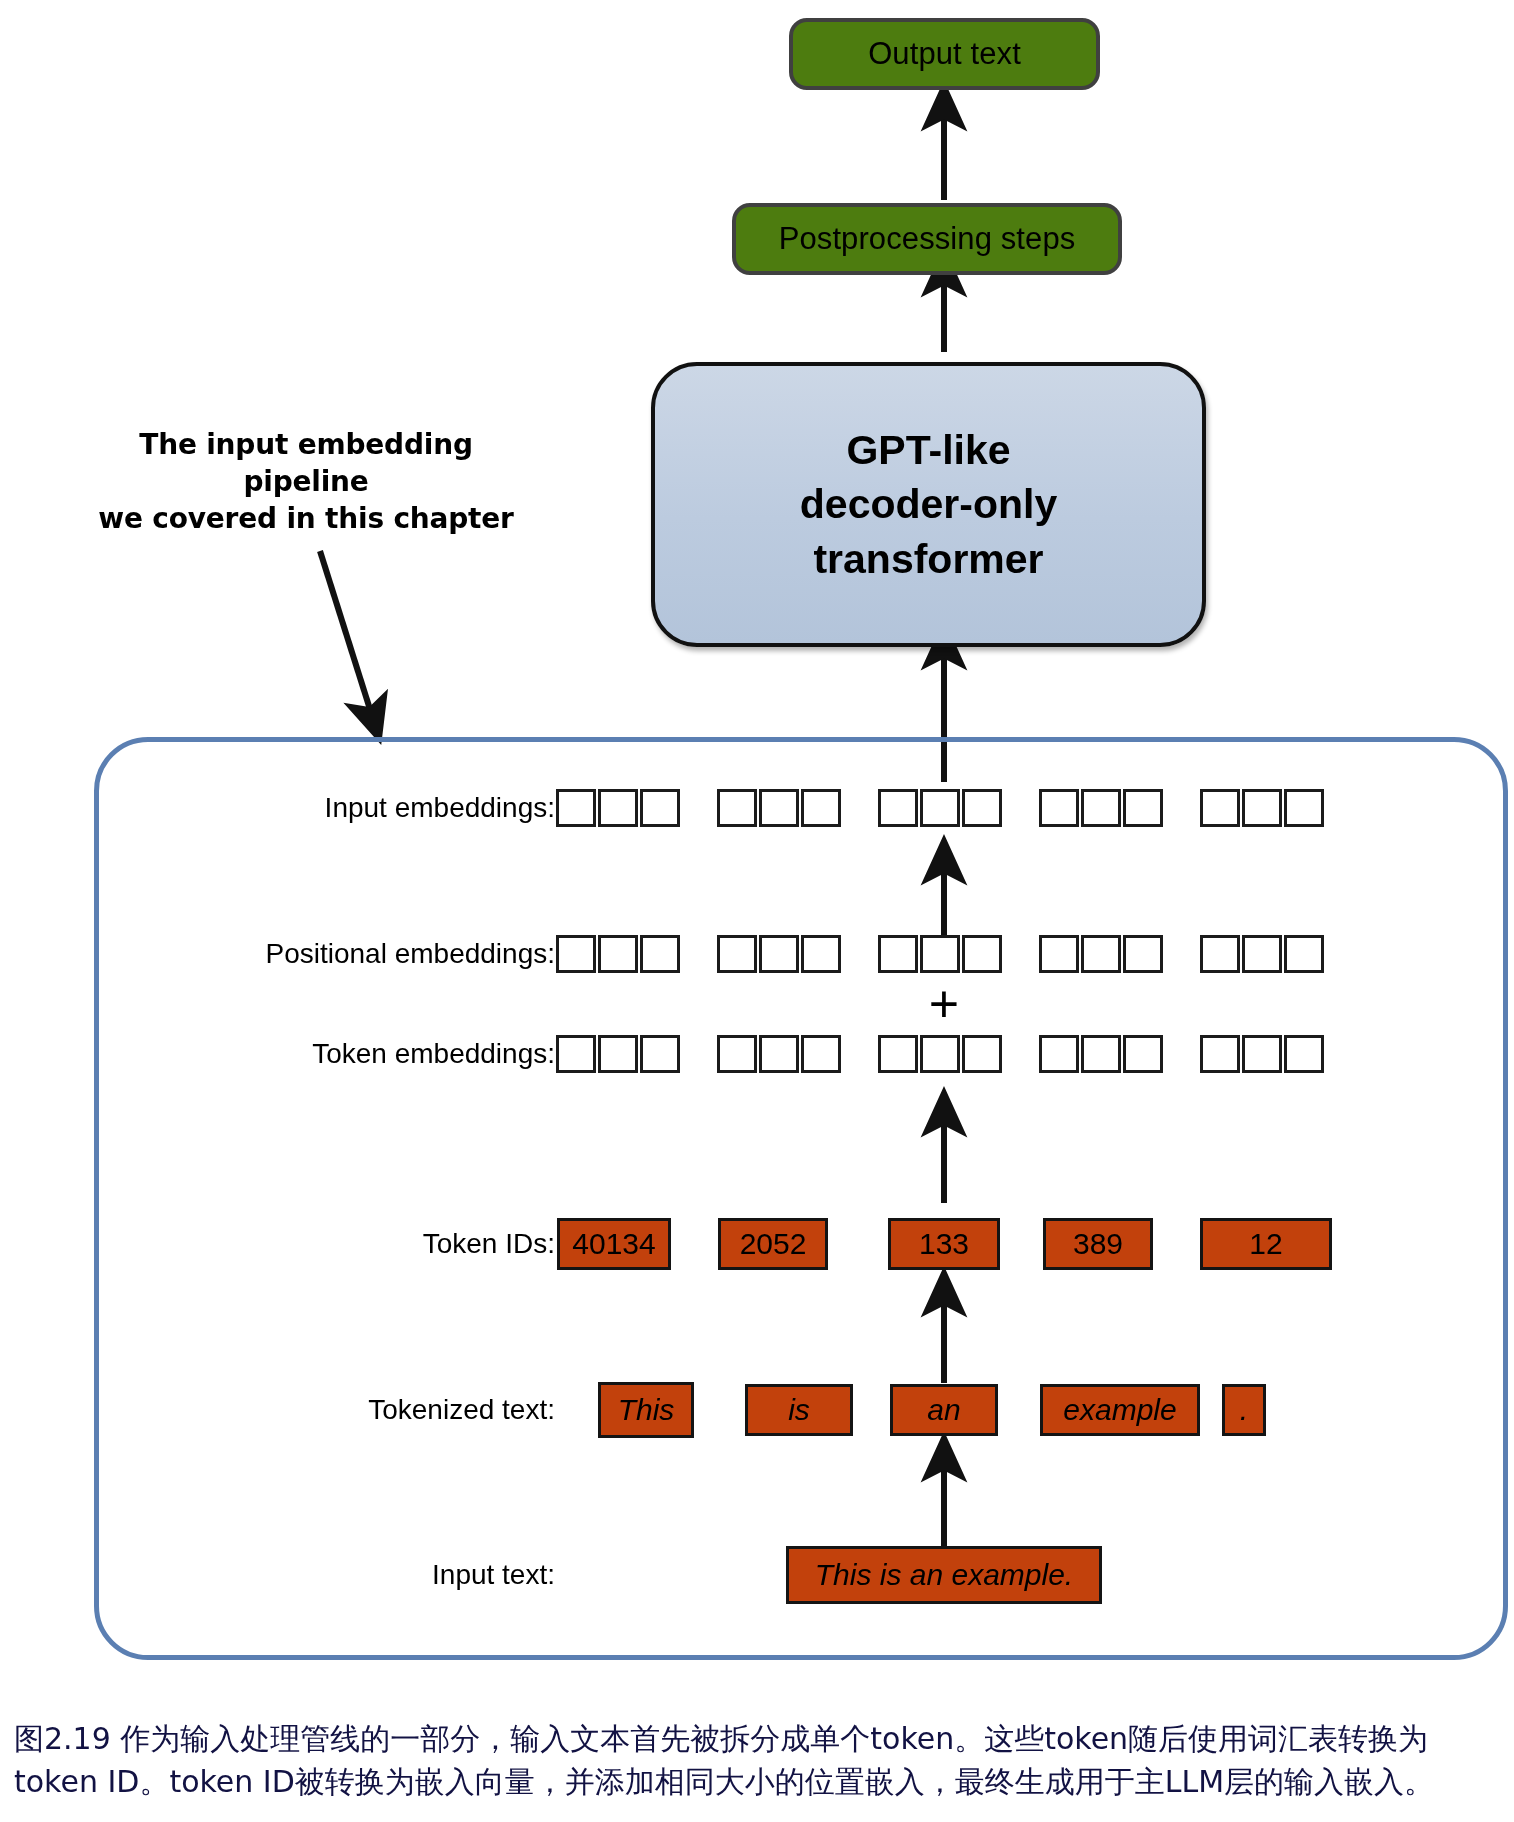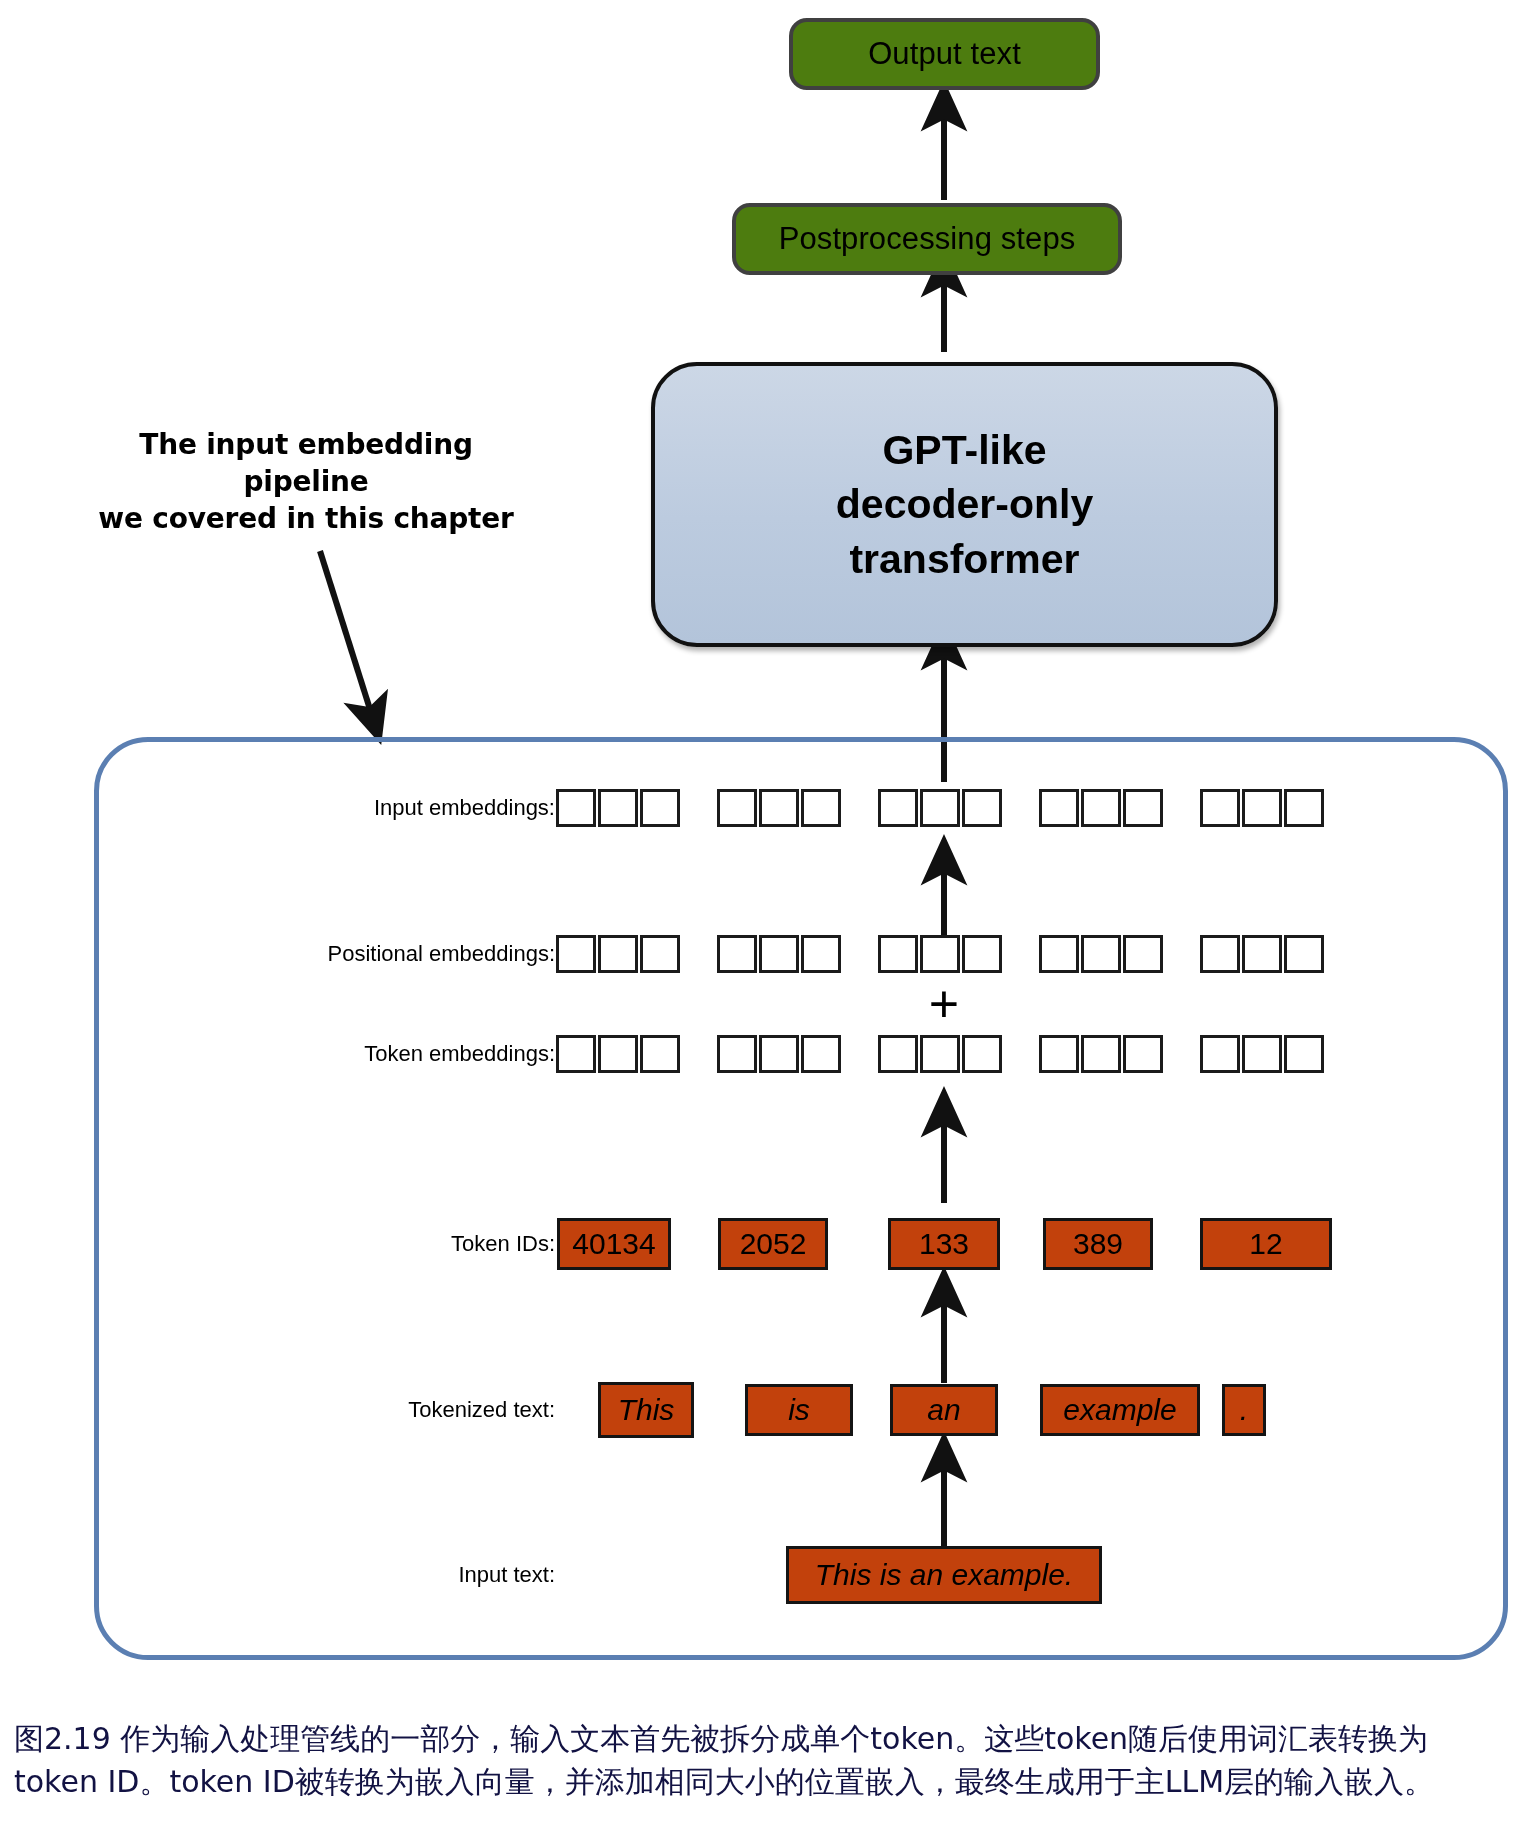--- a/index.html
+++ b/index.html
@@ -32,21 +32,21 @@
     font-family:"DejaVu Sans","Liberation Sans",sans-serif;
   }
 
   
   .panel{
     position:absolute;border:5px solid #5b7fb2;border-radius:54px;background:transparent;
   }
 
   
   .rowlabel{
-    position:absolute;font-size:22px;white-space:nowrap;text-align:right;
+    position:absolute;font-size:28px;white-space:nowrap;text-align:right;
     transform:translateY(-50%);
   }
 
   
   .emgroup{position:absolute;display:flex;transform:translateY(-50%);}
   .emcell{width:40px;height:38px;border:3px solid #1b1b1b;background:#fff;box-sizing:border-box;margin-right:2px;}
   .emcell:last-child{margin-right:0;}
 
   
   .vbox{
@@ -97,21 +97,21 @@
   </svg>
 
   <div class="node pill" style="left:789px;top:18px;width:311px;height:72px;">
     <span>Output text</span>
   </div>
 
   <div class="node pill" style="left:732px;top:203px;width:390px;height:72px;">
     <span>Postprocessing steps</span>
   </div>
 
-  <div class="node bigbox" style="left:651px;top:362px;width:627px;height:285px;flex-direction:column;">
+  <div class="node bigbox" style="left:651px;top:362px;width:555px;height:285px;flex-direction:column;">
     <span>GPT-like</span>
     <span>decoder-only</span>
     <span>transformer</span>
   </div>
 
   <div class="annot" style="left:86px;top:427px;width:440px;">
     <div>The input embedding pipeline</div>
     <div>we covered in this chapter</div>
   </div>
 

